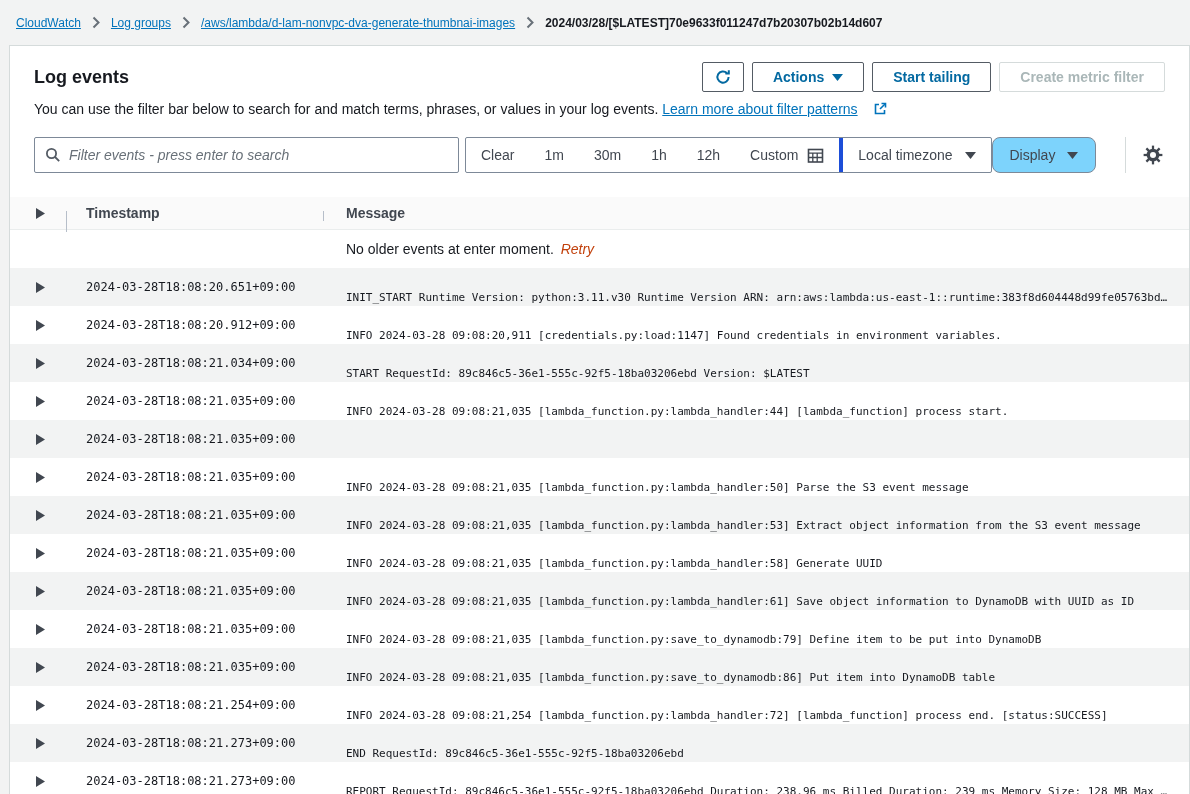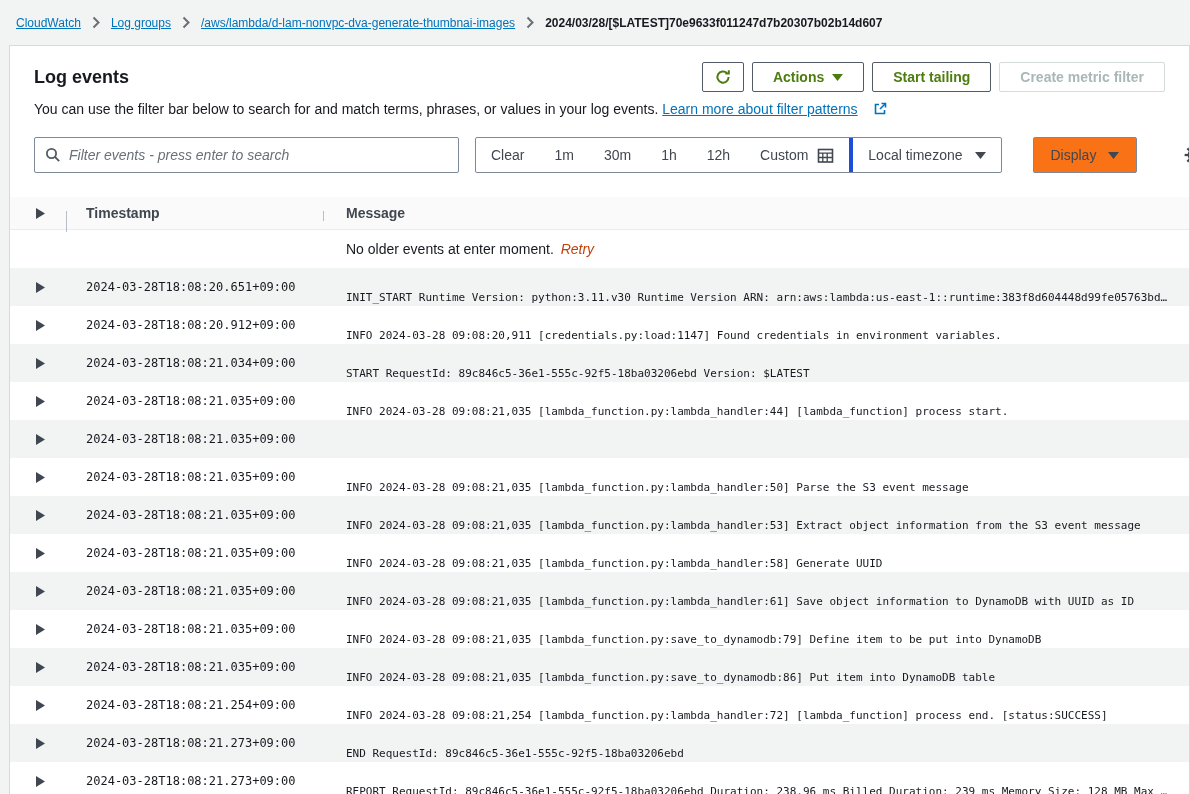--- a/index.html
+++ b/index.html
@@ -44,21 +44,21 @@
     padding: 16px 24px 0 24px;
   }
   .panel-head h1 { font-size: 18px; font-weight: 700; color: #16191f; }
   .head-actions { display: flex; gap: 8px; }
   .btn {
     height: 30px;
     padding: 0 20px;
     background: #fff;
     border: 1px solid #545b64;
     border-radius: 2px;
-    color: #4d7c0f;
+    color: #0369a1;
     font-family: "Liberation Sans", sans-serif;
     font-size: 14px;
     font-weight: 700;
     display: inline-flex;
     align-items: center;
     gap: 8px;
     cursor: pointer;
     white-space: nowrap;
   }
   .btn.icon-only { padding: 0 12px; }
@@ -69,21 +69,20 @@
     color: #0073bb; text-decoration: underline; cursor: pointer;
     display: inline-flex; align-items: center; gap: 15px;
   }
 
   
   .filter-bar {
     display: flex;
     align-items: center;
     margin: 14px 24px 0 24px;
     height: 48px;
-    gap: 10px;
   }
   .search-box {
     flex: 0 0 425px;
     height: 36px;
     border: 1px solid #7d8998;
     border-radius: 2px;
     background: #fff;
     display: flex;
     align-items: center;
     gap: 8px;
@@ -109,25 +108,25 @@
     border: none; background: none; cursor: pointer;
     padding: 0 15px;
     font-family: "Liberation Sans", sans-serif;
     font-size: 14px; color: #414750;
     display: flex; align-items: center; gap: 9px;
     white-space: nowrap;
   }
   .tz-btn { border-left: 4px solid #1d4ed8; padding: 0 15px; gap: 12px; }
 
   .display-btn {
-    margin-left: 21px;
+    margin-left: 0;
     height: 36px;
     border: 1px solid #7d8998;
-    border-radius: 2px;
-    background: #f97316;
+    border-radius: 8px;
+    background: #7dd3fc;
     padding: 0 17px;
     font-family: "Liberation Sans", sans-serif;
     font-size: 14px; color: #414750;
     display: flex; align-items: center; gap: 12px;
     cursor: pointer; white-space: nowrap;
   }
   .fb-spacer { flex: 1; }
   .vdivider { width: 1px; height: 36px; background: #d5dbdb; }
   .gear-btn {
     border: none; background: none; cursor: pointer;

